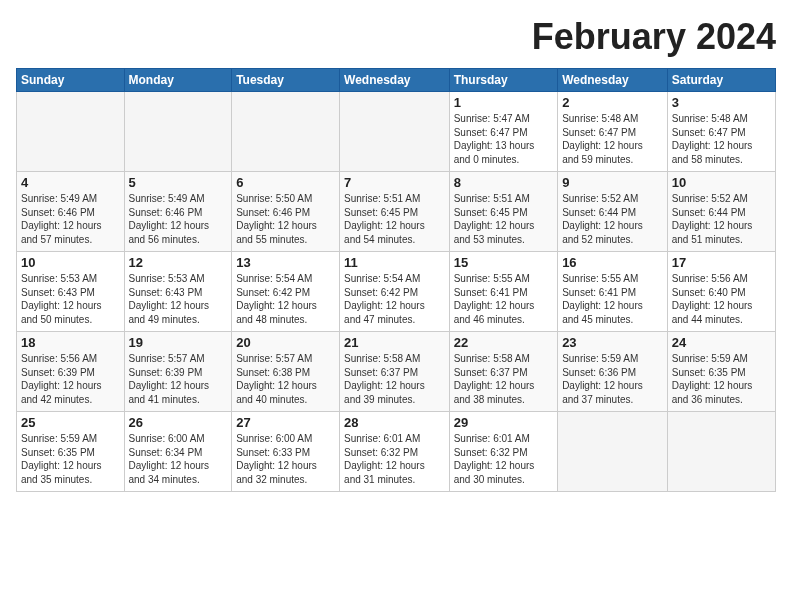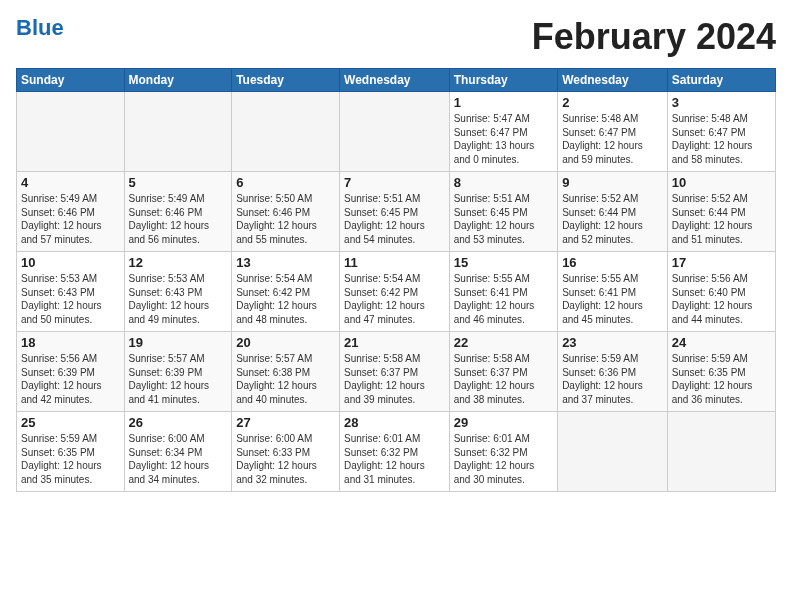--- a/index.html
+++ b/index.html
@@ -84,23 +84,20 @@
     .empty-cell {
       background: #f5f5f5 !important;
     }
   </style>
 </head>
 <body>
 
 <div class="header">
   <div class="logo">
     <div>
-      <div class="logo-text">
-        <span class="logo-blue">Blue</span>
-      </div>
     </div>
   </div>
   <div class="title-block">
     <div class="month-title">February 2024</div>
   </div>
 </div>
 
 <table>
   <thead>
     <tr>

